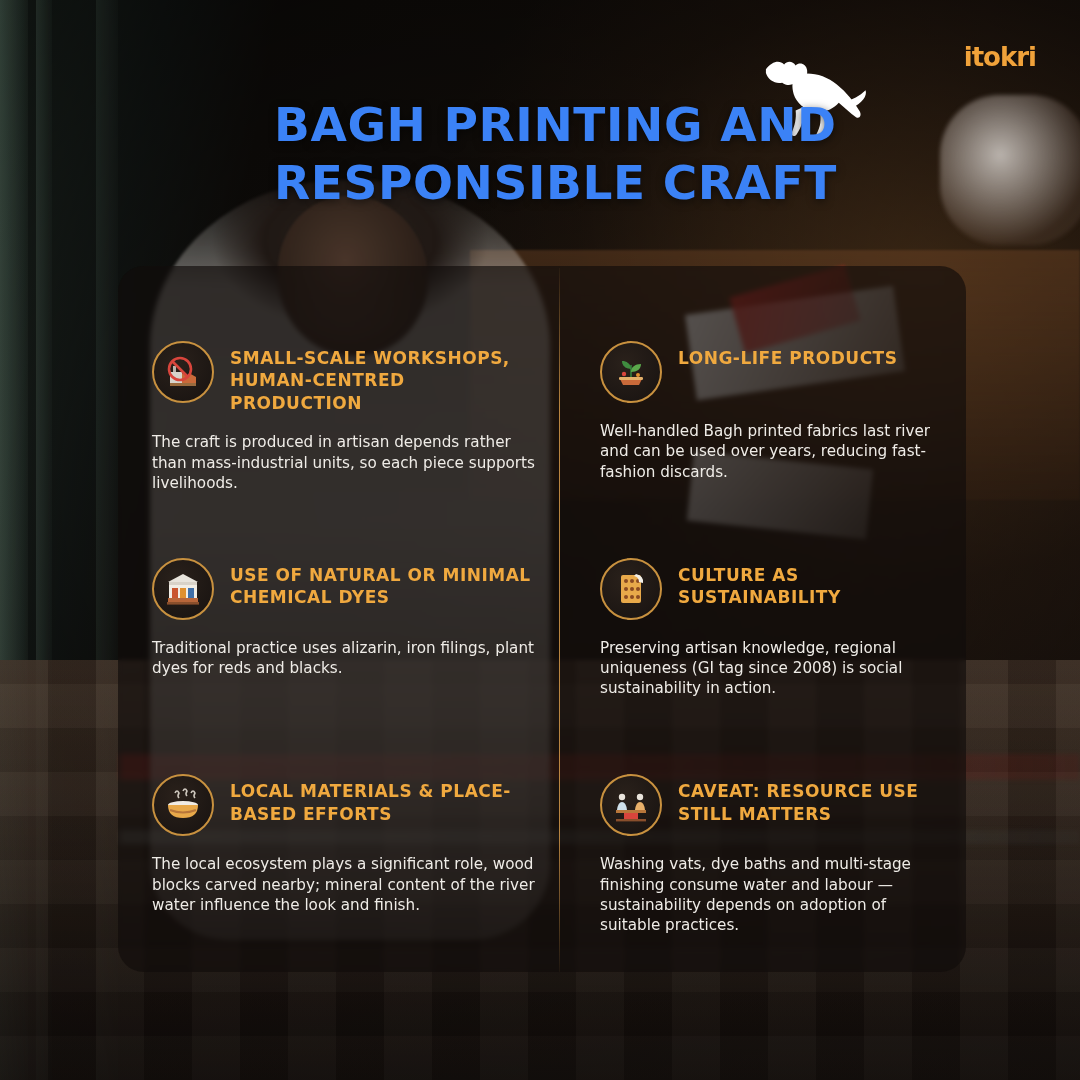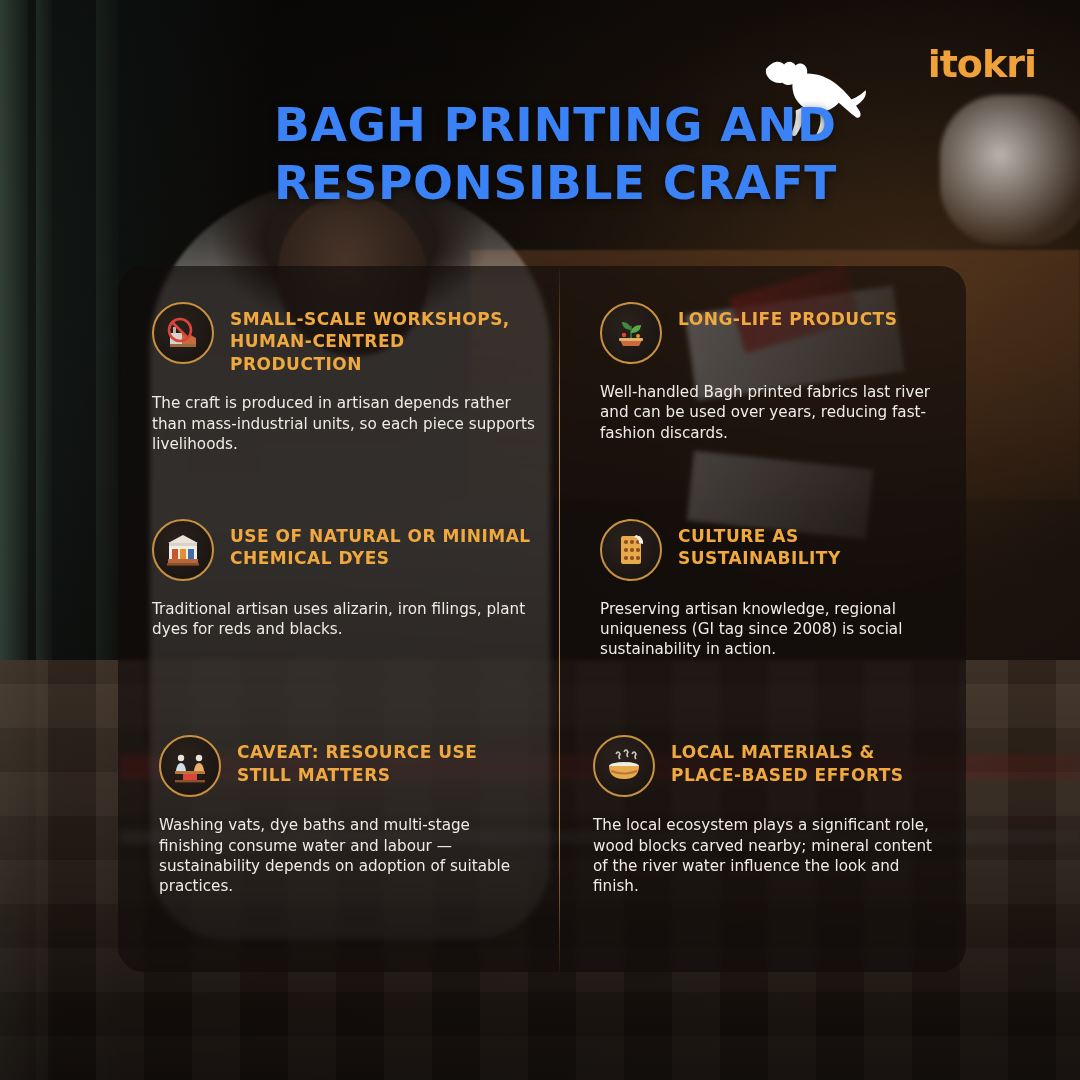--- a/index.html
+++ b/index.html
@@ -133,21 +133,21 @@
     background: radial-gradient(ellipse at 40% 40%, rgba(235,230,225,0.75), rgba(150,120,105,0.15) 70%);
     border-radius: 40%;
     filter: blur(2px);
   }
 
   
   .logo {
     position: absolute;
     top: 42px;
     right: 44px;
-    font-size: 38px;
+    font-size: 26px;
     font-weight: 700;
     letter-spacing: -1px;
     color: #f0a23a;
     font-family: "DejaVu Sans", sans-serif;
   }
 
   .leopard {
     position: absolute;
     top: 52px;
     left: 752px;
@@ -196,21 +196,21 @@
     left: 118px;
     top: 266px;
     width: 848px;
     height: 706px;
     display: grid;
     grid-template-columns: 441px 407px;
     grid-template-rows: 1fr 1fr 1fr;
     padding: 36px 0 20px 0;
   }
 
-  .cell { position: relative; padding: 0 20px 0 34px; }
+  .cell { position: relative; padding: 0 20px 0 34px; margin-top: 39px; }
   .cell.right { padding-left: 41px; padding-right: 30px; }
 
   .cell-head { display: flex; align-items: flex-start; gap: 16px; }
 
   .icon-badge {
     flex: 0 0 auto;
     width: 62px;
     height: 62px;
     border-radius: 50%;
     border: 2px solid #c8913f;
@@ -326,21 +326,21 @@
             <rect x="7" y="17" width="28" height="13" fill="#f1ede5"></rect>
             <rect x="10" y="20" width="6" height="10" fill="#c9552f"></rect>
             <rect x="18" y="20" width="6" height="10" fill="#e0902f"></rect>
             <rect x="26" y="20" width="6" height="10" fill="#3f6fa8"></rect>
             <rect x="6" y="30" width="30" height="4" fill="#b8663a"></rect>
             <rect x="5" y="34" width="32" height="2.6" fill="#8a4f2c"></rect>
           </svg>
         </div>
         <div class="cell-title">USE OF NATURAL OR MINIMAL CHEMICAL DYES</div>
       </div>
-      <div class="cell-body">Traditional artisan uses alizarin, iron filings, plant dyes for reds and blacks.</div>
+      <div class="cell-body">Traditional practice uses alizarin, iron filings, plant dyes for reds and blacks.</div>
     </div>
 
     <div class="cell right">
       <div class="cell-head">
         <div class="icon-badge">
           <svg width="42" height="42" viewBox="0 0 42 42">
             <rect x="11" y="7" width="20" height="28" rx="2" fill="#e8a94a"></rect>
             <g fill="#8a4a22">
               <circle cx="16" cy="13" r="2"></circle>
                 <circle cx="22" cy="13" r="2"></circle>
@@ -353,49 +353,49 @@
                 <circle cx="28" cy="29" r="2"></circle>
             </g>
             <path d="M26 6 q8 2 7 9 l-4 -1 q0 -5 -5 -6 z" fill="#f2efe8"></path>
           </svg>
         </div>
         <div class="cell-title">CULTURE AS SUSTAINABILITY</div>
       </div>
       <div class="cell-body">Preserving artisan knowledge, regional uniqueness (GI tag since 2008) is social sustainability in action.</div>
     </div>
 
+    <div class="cell left">
+      <div class="cell-head">
+        <div class="icon-badge">
+          <svg width="42" height="42" viewBox="0 0 42 42">
+            <path d="M13 9 q2 -4 4 0 q-2 3 0 5" stroke="#cfc9bf" stroke-width="1.6" fill="none"></path>
+            <path d="M21 7 q2 -4 4 0 q-2 3 0 5" stroke="#cfc9bf" stroke-width="1.6" fill="none"></path>
+            <path d="M29 9 q2 -4 4 0 q-2 3 0 5" stroke="#cfc9bf" stroke-width="1.6" fill="none"></path>
+            <ellipse cx="21" cy="21" rx="15" ry="4" fill="#f0ece4"></ellipse>
+            <path d="M6 21 q0 13 15 13 q15 0 15 -13 z" fill="#e8a94a"></path>
+            <path d="M8 26 q13 5 26 0" stroke="#b8763a" stroke-width="2" fill="none"></path>
+          </svg>
+        </div>
+        <div class="cell-title">LOCAL MATERIALS &amp; PLACE-BASED EFFORTS</div>
+      </div>
+      <div class="cell-body">The local ecosystem plays a significant role, wood blocks carved nearby; mineral content of the river water influence the look and finish.</div>
+    </div>
+
     <div class="cell right">
       <div class="cell-head">
         <div class="icon-badge">
           <svg width="42" height="42" viewBox="0 0 42 42">
             <circle cx="12" cy="13" r="3.2" fill="#e9e4dc"></circle>
             <path d="M7 26 q1 -8 5 -8 q4 0 5 8 z" fill="#cfe0ea"></path>
             <circle cx="30" cy="13" r="3.2" fill="#e9e4dc"></circle>
             <path d="M25 26 q1 -8 5 -8 q4 0 5 8 z" fill="#e8b06a"></path>
             <rect x="6" y="26" width="30" height="3" fill="#b8763a"></rect>
             <rect x="14" y="29" width="14" height="6" fill="#d9453c"></rect>
             <rect x="6" y="35" width="30" height="2.4" fill="#8a4f2c"></rect>
           </svg>
         </div>
         <div class="cell-title">CAVEAT: RESOURCE USE STILL MATTERS</div>
       </div>
       <div class="cell-body">Washing vats, dye baths and multi-stage finishing consume water and labour — sustainability depends on adoption of suitable practices.</div>
     </div>
 
-    <div class="cell left">
-      <div class="cell-head">
-        <div class="icon-badge">
-          <svg width="42" height="42" viewBox="0 0 42 42">
-            <path d="M13 9 q2 -4 4 0 q-2 3 0 5" stroke="#cfc9bf" stroke-width="1.6" fill="none"></path>
-            <path d="M21 7 q2 -4 4 0 q-2 3 0 5" stroke="#cfc9bf" stroke-width="1.6" fill="none"></path>
-            <path d="M29 9 q2 -4 4 0 q-2 3 0 5" stroke="#cfc9bf" stroke-width="1.6" fill="none"></path>
-            <ellipse cx="21" cy="21" rx="15" ry="4" fill="#f0ece4"></ellipse>
-            <path d="M6 21 q0 13 15 13 q15 0 15 -13 z" fill="#e8a94a"></path>
-            <path d="M8 26 q13 5 26 0" stroke="#b8763a" stroke-width="2" fill="none"></path>
-          </svg>
-        </div>
-        <div class="cell-title">LOCAL MATERIALS &amp; PLACE-BASED EFFORTS</div>
-      </div>
-      <div class="cell-body">The local ecosystem plays a significant role, wood blocks carved nearby; mineral content of the river water influence the look and finish.</div>
-    </div>
-
   </div>
 </div>
 
 </body></html>

